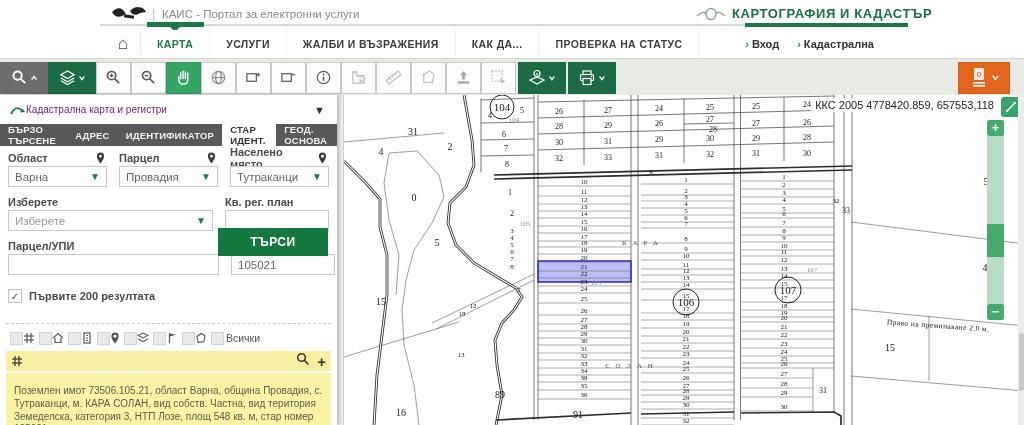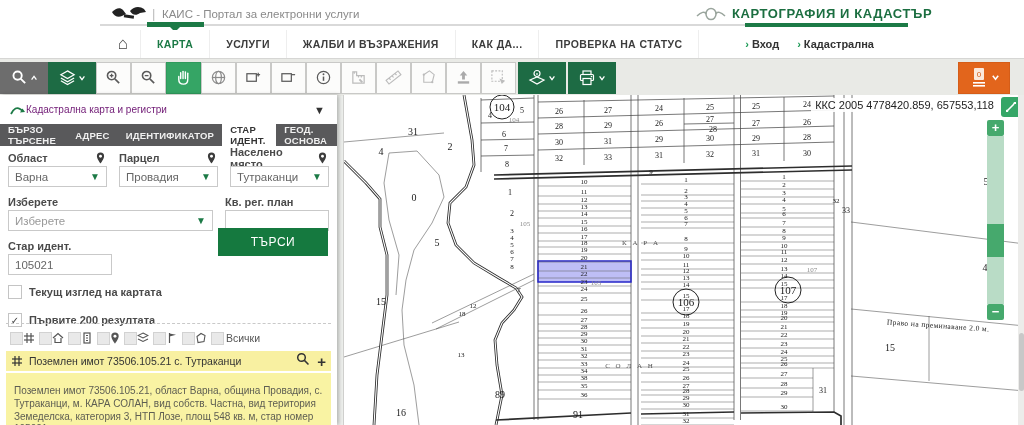--- a/index.html
+++ b/index.html
@@ -50,21 +50,21 @@
   .fcol{display:flex;flex-direction:column}
   .flabel{display:flex;align-items:center;font-size:11px;font-weight:bold;color:#4a4a4a;height:16px}
   .flabel .pin{margin-left:auto;margin-right:2px}
   .sel,.inp{box-sizing:border-box;height:21px;border:1px solid #c9c9c9;background:#fff;font-size:11.5px;color:#666;display:flex;align-items:center;padding:0 6px}
   .sel .chev{margin-left:auto;color:#1c7a46;font-size:10px}
   .w103{width:103px}.w211{width:211px}.w104{width:104px}
   .cbrow{display:flex;align-items:center;gap:7px;margin-top:14px}
   .cbx{width:12px;height:12px;border:1px solid #c4c4c4;background:#fff;display:inline-flex;align-items:center;justify-content:center;font-size:10px;color:#444;flex:none}
   .cbx.checked:after{content:"✓"}
   .cblabel{font-size:11px;font-weight:bold;color:#4a4a4a}
-  .search-btn{position:absolute;left:218px;top:133px;width:110px;height:28px;background:#15793f;color:#fff;font-size:12px;font-weight:normal;letter-spacing:.5px;display:flex;align-items:center;justify-content:center;cursor:pointer}
+  .search-btn{position:absolute;left:218px;top:133px;width:110px;height:28px;background:#15793f;color:#fff;font-size:12px;font-weight:bold;letter-spacing:.5px;display:flex;align-items:center;justify-content:center;cursor:pointer}
   .dashed{position:absolute;left:6px;top:228px;width:325px;border-top:1px dashed #c9c9c9}
   .filter-row{position:absolute;left:10px;top:234px;width:320px;height:18px;display:flex;align-items:center;gap:0}
   .filter-row .cbx{width:11px;height:11px;background:#e9e9e9;border-color:#d2d2d2}
   .filter-row svg{margin-right:4px}
   .filter-all{font-size:10.5px;color:#555;margin-left:2px}
   .result-row{position:absolute;left:6px;top:256px;width:325px;height:20px;background:#f8f0a1;display:flex;align-items:center;padding:0 5px;box-sizing:border-box}
   .result-text{font-size:10.5px;color:#333;margin-left:6px}
   .result-row .plus{font-size:15px;font-weight:bold;color:#333;margin-left:7px;cursor:pointer}
   .result-row .magwrap{margin-left:auto;cursor:pointer}
   .info-box{position:absolute;left:6px;top:278px;width:325px;height:52px;background:#f9f3a3;box-sizing:border-box;padding:12px 8px;font-size:10px;color:#5d5d52;line-height:1.28;overflow:hidden}
@@ -347,28 +347,28 @@
               <span style="color:#999">Изберете</span>
               <span class="chev">▼</span>
             </div>
         </div>
         <div class="fcol w104">
           <div class="flabel">Кв. рег. план</div>
           <input class="inp w104" type="text" style="">
         </div>
       </div>
       <div class="frow" style="margin-top:7px">
+        <div class="fcol w211">
+          <div class="flabel">Парцел/УПИ</div>
+          <input class="inp w211" type="text" style="">
+        </div>
         <div class="fcol w104">
           <div class="flabel">Стар идент.</div>
           <input class="inp w104" type="text" value="105021" style="">
         </div>
-      </div>
-      <div class="cbrow" style="margin-top:10px">
-        <span class="cbx"></span>
-        <span class="cblabel">Текущ изглед на картата</span>
       </div>
       <div class="cbrow">
         <span class="cbx checked"></span>
         <span class="cblabel">Първите 200 резултата</span>
       </div>
     </div>
     <div class="search-btn">ТЪРСИ</div>
 
     <div class="dashed"></div>
 
@@ -415,21 +415,20 @@
       <span class="filter-all">Всички</span>
     </div>
 
     <div class="result-row">
       <svg width="12" height="12" viewBox="0 0 12 12" stroke="#333" stroke-width="1.2">
           <line x1="4" y1="1" x2="4" y2="11"></line>
           <line x1="8" y1="1" x2="8" y2="11"></line>
           <line x1="1" y1="4" x2="11" y2="4"></line>
           <line x1="1" y1="8" x2="11" y2="8"></line>
         </svg>
-      <span class="result-text">Поземлен имот 73506.105.21 с. Тутраканци</span>
       <span class="magwrap">
         <svg width="14" height="14" viewBox="0 0 14 14">
             <circle cx="5.5" cy="5.5" r="3.8" fill="none" stroke="#333" stroke-width="1.5"></circle>
             <line x1="8.4" y1="8.4" x2="12.5" y2="12.5" stroke="#333" stroke-width="1.5"></line>
           </svg>
       </span>
       <span class="plus">+</span>
     </div>
 
     <div class="info-box">

